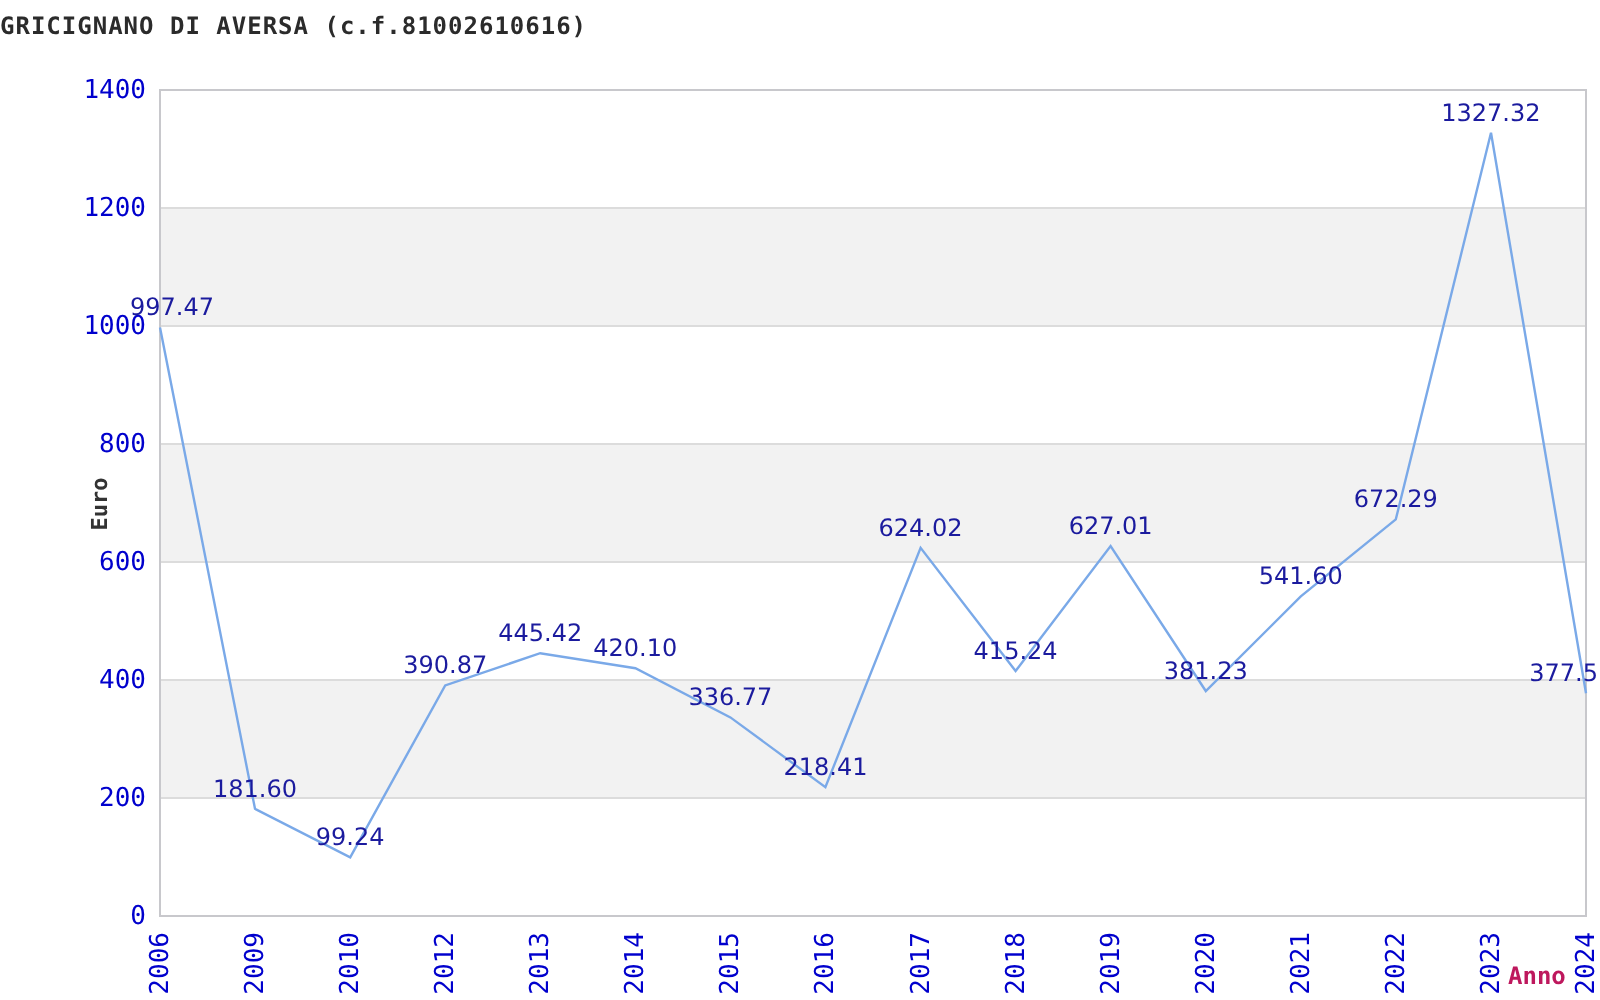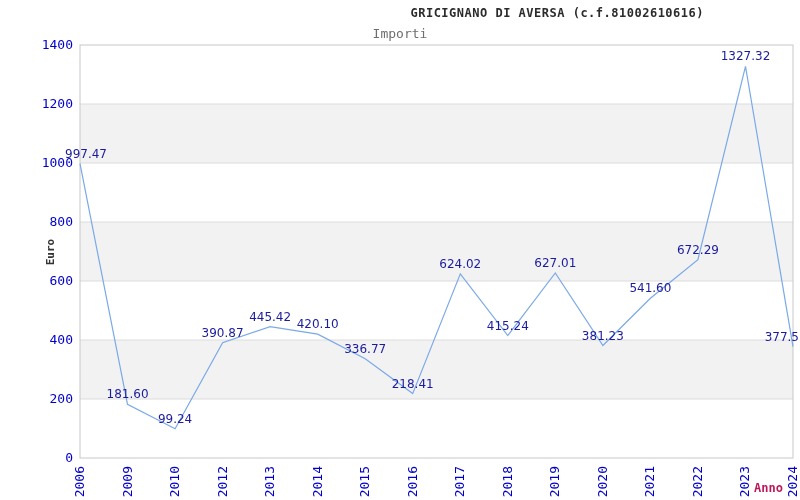--- a/index.html
+++ b/index.html
@@ -1,21 +1,21 @@
 <!DOCTYPE html>
 <html><head>
 <meta charset="utf-8">
 <style>
   html,body{margin:0;padding:0;background:#fff;}
   #stage{
     position:relative;width:800px;height:500px;background:#ffffff;overflow:hidden;
     font-family:"DejaVu Sans Mono",monospace;
   }
   .chart-title{
-    position:absolute;top:6px;left:0;width:704px;text-align:right;
+    position:absolute;top:6px;left:0;width:704px;text-align:left;
     font:bold 12px "DejaVu Sans Mono",monospace;color:#2b2b2b;letter-spacing:0.5px;
   }
   .chart-subtitle{
     position:absolute;top:26px;left:0;width:800px;text-align:center;
     font:13px "DejaVu Sans Mono",monospace;color:#6e6e6e;
   }
   .y-axis-title{
     position:absolute;left:50px;top:252px;
     transform:translate(-50%,-50%) rotate(-90deg);
     font:bold 11px "DejaVu Sans Mono",monospace;color:#333;
@@ -25,21 +25,20 @@
     font:bold 12px "DejaVu Sans Mono",monospace;color:#be185d;
   }
   svg text.tick{font:13px "DejaVu Sans Mono",monospace;}
   svg text.plabel{font:12px "DejaVu Sans",sans-serif;}
 </style>
 </head>
 <body>
 
 <div id="stage">
   <div class="chart-title">GRICIGNANO DI AVERSA (c.f.81002610616)</div>
-  <div class="chart-subtitle">Importi</div>
   <div class="y-axis-title">Euro</div>
   <div class="x-axis-title">Anno</div>
   <svg id="plot" width="800" height="500" viewBox="0 0 800 500">
       <rect x="80" y="340" width="713" height="59" fill="#f2f2f2"></rect>
       <rect x="80" y="222" width="713" height="59" fill="#f2f2f2"></rect>
       <rect x="80" y="104" width="713" height="59" fill="#f2f2f2"></rect>
       <line x1="80" x2="793" y1="399" y2="399" stroke="#dcdcdc" stroke-width="1"></line>
       <line x1="80" x2="793" y1="340" y2="340" stroke="#dcdcdc" stroke-width="1"></line>
       <line x1="80" x2="793" y1="281" y2="281" stroke="#dcdcdc" stroke-width="1"></line>
       <line x1="80" x2="793" y1="222" y2="222" stroke="#dcdcdc" stroke-width="1"></line>

